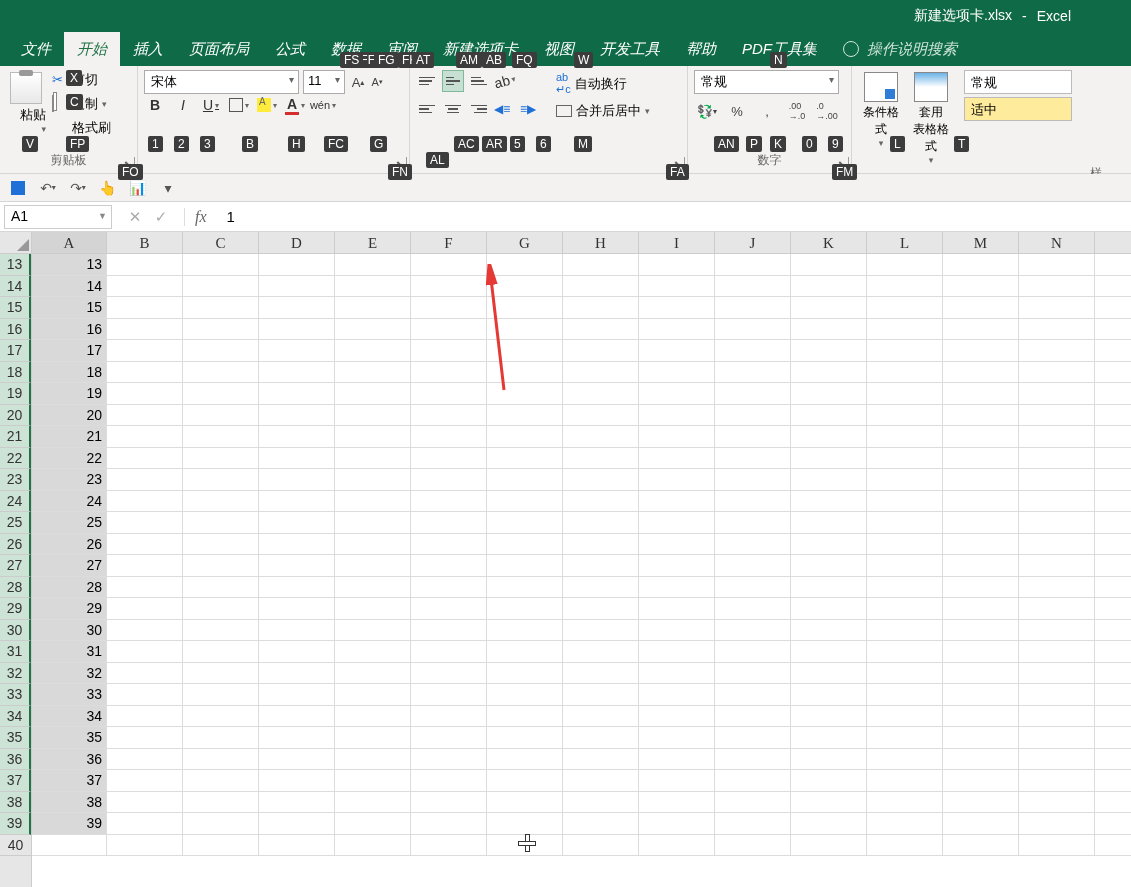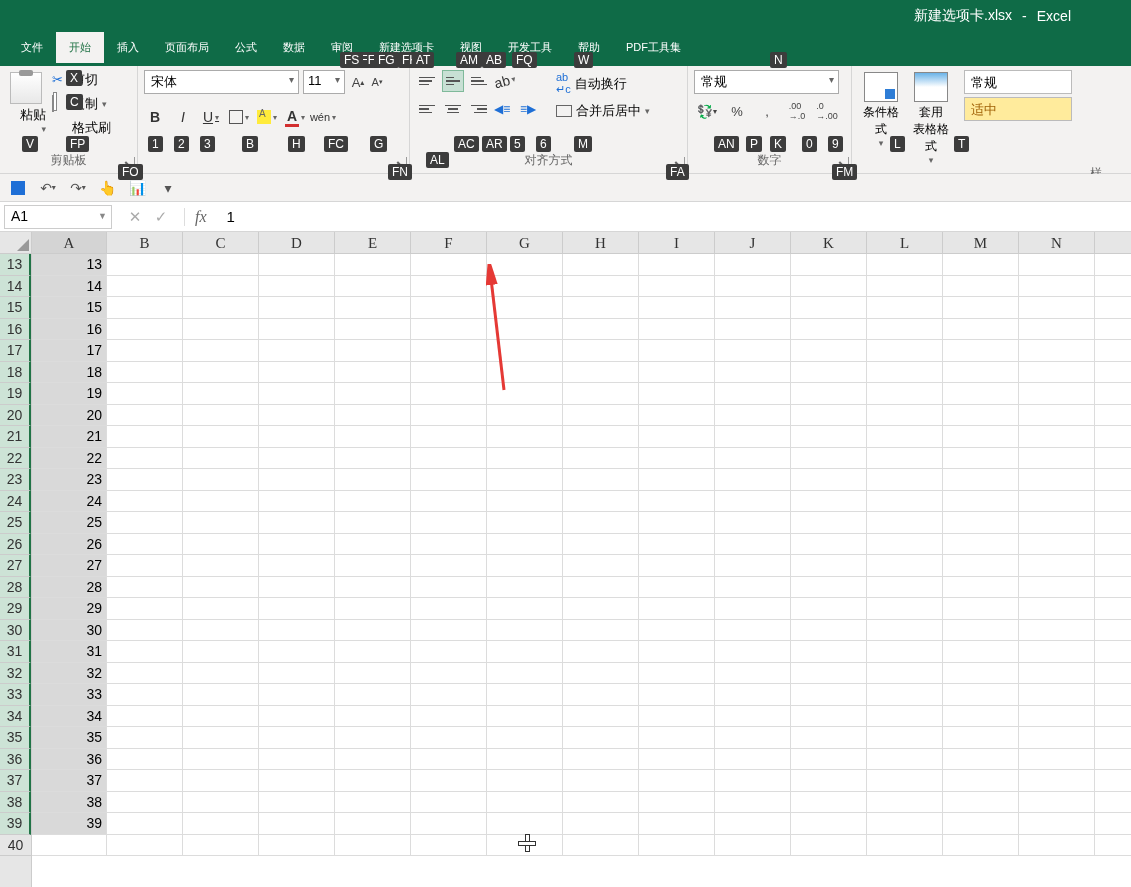--- a/index.html
+++ b/index.html
@@ -2,21 +2,21 @@
 <html><head>
 <meta charset="utf-8">
 <style>
 * { margin:0; padding:0; box-sizing:border-box; font-family:"Microsoft YaHei",SimSun,sans-serif; user-select:none; }
 body { width:1131px; height:887px; background:#fff; overflow:hidden; position:relative; }
 
 
 .titlebar { height:32px; background:#0f6b47; display:flex; align-items:center; justify-content:flex-end; padding-right:60px; color:#fff; font-size:14px; gap:10px; }
 
 
-.tabs { height:34px; background:#0f6b47; display:flex; align-items:flex-start; padding-left:8px; color:#fff; font-size:11px; position:relative; }
+.tabs { height:34px; background:#0f6b47; display:flex; align-items:center; padding-left:8px; color:#fff; font-size:15px; position:relative;font-style:italic; }
 .tab { padding:8px 13px; cursor:pointer; position:relative; }
 .tab.active { background:#f3f2f1; color:#217346; }
 .tab-tell-me { display:flex; align-items:center; gap:8px; padding:8px 13px; color:#cfe5db; }
 .bulb { width:16px; height:16px; border:1.5px solid #cfe5db; border-radius:50%; position:relative; }
 
 
 .keytip { position:absolute; background:#3c3c3c; color:#fff; font-size:12px; padding:1px 4px; border-radius:2px; z-index:10; font-family:Arial; line-height:14px; }
 
 
 .ribbon { height:108px; background:#f3f2f1; border-bottom:1px solid #d6d6d6; display:flex; position:relative; }
@@ -30,21 +30,21 @@
 .paste-icon { width:32px; height:32px; margin:2px auto; background:linear-gradient(#fff,#e8e8e8); border:1px solid #bbb; position:relative; }
 .paste-icon::before { content:''; position:absolute; top:-3px; left:8px; width:14px; height:6px; background:#999; border-radius:2px; }
 .clip-small { display:flex; flex-direction:column; gap:4px; font-size:13px; }
 .clip-row { display:flex; align-items:center; gap:4px; padding:1px 2px; cursor:pointer; }
 .mini-icon { width:16px; height:16px; display:inline-block; }
 .scissors { color:#1e6fd6; }
 .copy-ic { border:1px solid #888; width:12px; height:12px; box-shadow:2px -2px 0 #fff,2px -2px 0 1px #888; }
 .brush { background:linear-gradient(#d6a858,#b87820); width:12px; height:14px; }
 
 
-.font-row1 { display:flex; gap:4px; margin-bottom:12px; }
+.font-row1 { display:flex; gap:4px; margin-bottom:0; }
 .font-name { width:155px; height:24px; border:1px solid #ababab; background:#fff; font-size:13px; padding:2px 18px 2px 6px; position:relative; }
 .font-name::after, .font-size::after, .num-fmt::after { content:'▾'; position:absolute; right:4px; top:3px; color:#666; font-size:10px; }
 .font-size { width:42px; height:24px; border:1px solid #ababab; background:#fff; font-size:13px; padding:2px 14px 2px 4px; position:relative; }
 .grow-shrink { display:flex; gap:1px; }
 .gs-btn { width:18px; height:24px; display:flex; align-items:center; justify-content:center; font-size:13px; color:#444; cursor:pointer; }
 .font-row2 { display:flex; gap:6px; align-items:center; }
 .fbtn { width:22px; height:22px; display:flex; align-items:center; justify-content:center; cursor:pointer; font-size:14px; color:#333; position:relative; }
 .fbtn.bold { font-weight:bold; }
 .fbtn.italic { font-style:italic; }
 .fbtn.underline { text-decoration:underline; }
@@ -72,21 +72,21 @@
 .nbtn { width:26px; height:22px; display:flex; align-items:center; justify-content:center; cursor:pointer; font-size:13px; color:#444; }
 
 
 .style-big { width:46px; text-align:center; font-size:12px; cursor:pointer; }
 .style-ic { width:34px; height:30px; margin:2px auto; border:1px solid #888; background:#fff; position:relative; }
 .style-ic.cond::after { content:''; position:absolute; right:2px; bottom:2px; width:10px; height:10px; background:#2e7dd6; }
 .style-ic.fmt { background:linear-gradient(#6bb3e8,#fff 50%); }
 .cell-styles { display:flex; flex-direction:column; gap:3px; margin-left:6px; }
 .cs-box { width:108px; height:24px; border:1px solid #bbb; font-size:13px; padding:3px 6px; }
 .cs-normal { background:#fff; }
-.cs-mid { background:#ffeb9c; color:#a16207; }
+.cs-mid { background:#ffeb9c; color:#000000; }
 
 
 .qat { height:28px; background:#f3f2f1; border-bottom:1px solid #d6d6d6; display:flex; align-items:center; gap:10px; padding-left:8px; position:relative; }
 .qat-btn { width:20px; height:20px; display:flex; align-items:center; justify-content:center; color:#555; cursor:pointer; font-size:14px; }
 .save-ic { width:14px; height:14px; background:#1e6fd6; position:relative; }
 
 
 .fbar { height:30px; border-bottom:1px solid #d6d6d6; display:flex; align-items:center; background:#fff; }
 .namebox { width:108px; height:24px; border:1px solid #ccc; margin-left:4px; padding:2px 6px; font-size:14px; position:relative; background:#fff; }
 .namebox::after { content:'▼'; position:absolute; right:4px; top:5px; font-size:9px; color:#888; }
@@ -132,20 +132,24 @@
   <div class="tab">插入</div>
   <div class="tab">页面布局</div>
   <div class="tab">公式</div>
   <div class="tab">数据</div>
   <div class="tab">审阅</div>
   <div class="tab">新建选项卡</div>
   <div class="tab">视图</div>
   <div class="tab">开发工具</div>
   <div class="tab">帮助</div>
   <div class="tab">PDF工具集</div>
+  <div class="tab-tell-me">
+    <span class="bulb"></span>
+    <span>操作说明搜索</span>
+  </div>
 </div>
 
 <div class="ribbon">
 
   <div class="group" style="width:138px">
     <div class="group-body">
       <div class="paste-big">
         <div class="paste-icon"></div>
         <div>粘贴</div>
         <div style="font-size:9px;color:#666">▾</div>
@@ -278,21 +282,20 @@
             <span style="color:#1e6fd6;font-size:11px">ab<br>↵c</span>
             <span>自动换行</span>
           </div>
         <div class="clip-row">
             <span style="border:1px solid #666;width:16px;height:12px"></span>
             <span>合并后居中</span>
             <span style="font-size:9px;color:#666">▾</span>
           </div>
       </div>
     </div>
-    <div class="group-label">对齐方式</div>
     <div class="dlg-launcher">⬊</div>
     <span class="keytip" style="left:2px;top:-14px">AT</span>
     <span class="keytip" style="left:46px;top:-14px">AM</span>
     <span class="keytip" style="left:72px;top:-14px">AB</span>
     <span class="keytip" style="left:102px;top:-14px">FQ</span>
     <span class="keytip" style="left:164px;top:-14px">W</span>
     <span class="keytip" style="left:16px;top:86px">AL</span>
     <span class="keytip" style="left:44px;top:70px">AC</span>
     <span class="keytip" style="left:72px;top:70px">AR</span>
     <span class="keytip" style="left:100px;top:70px">5</span>

